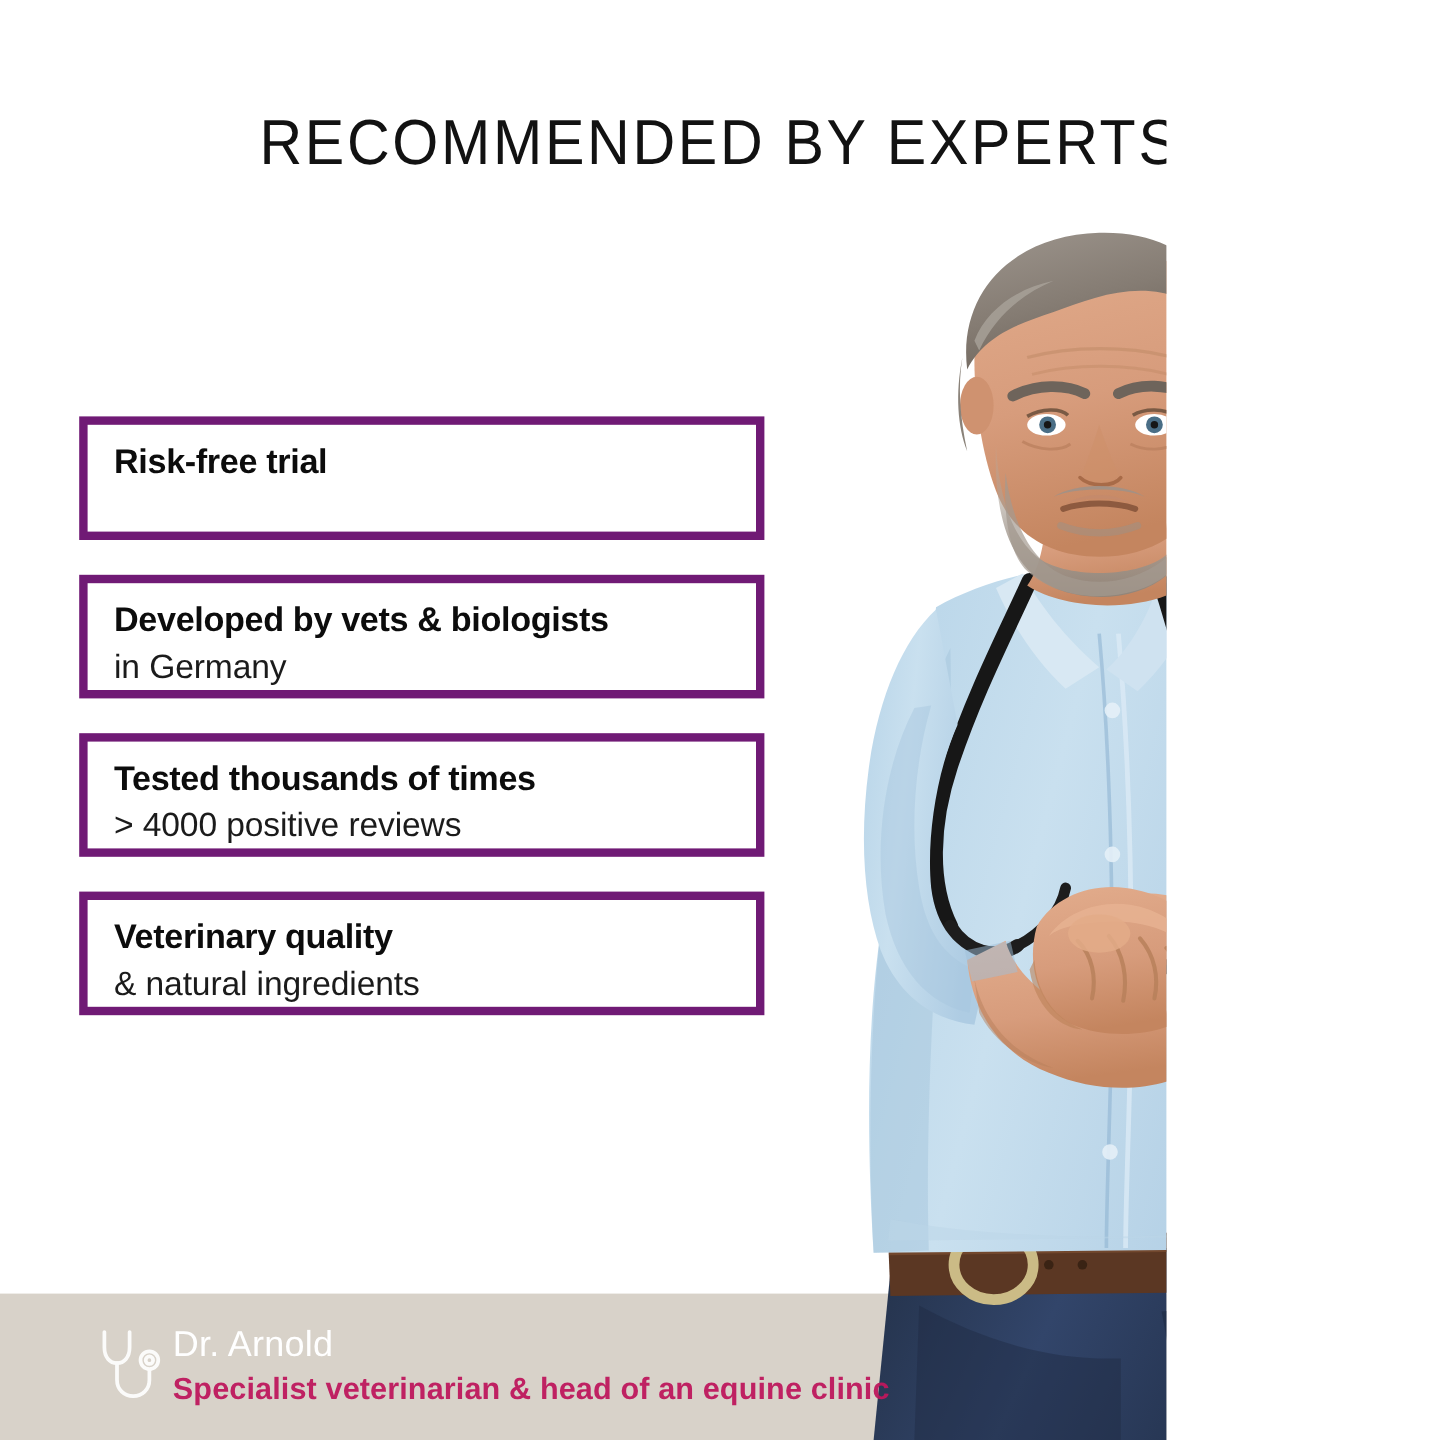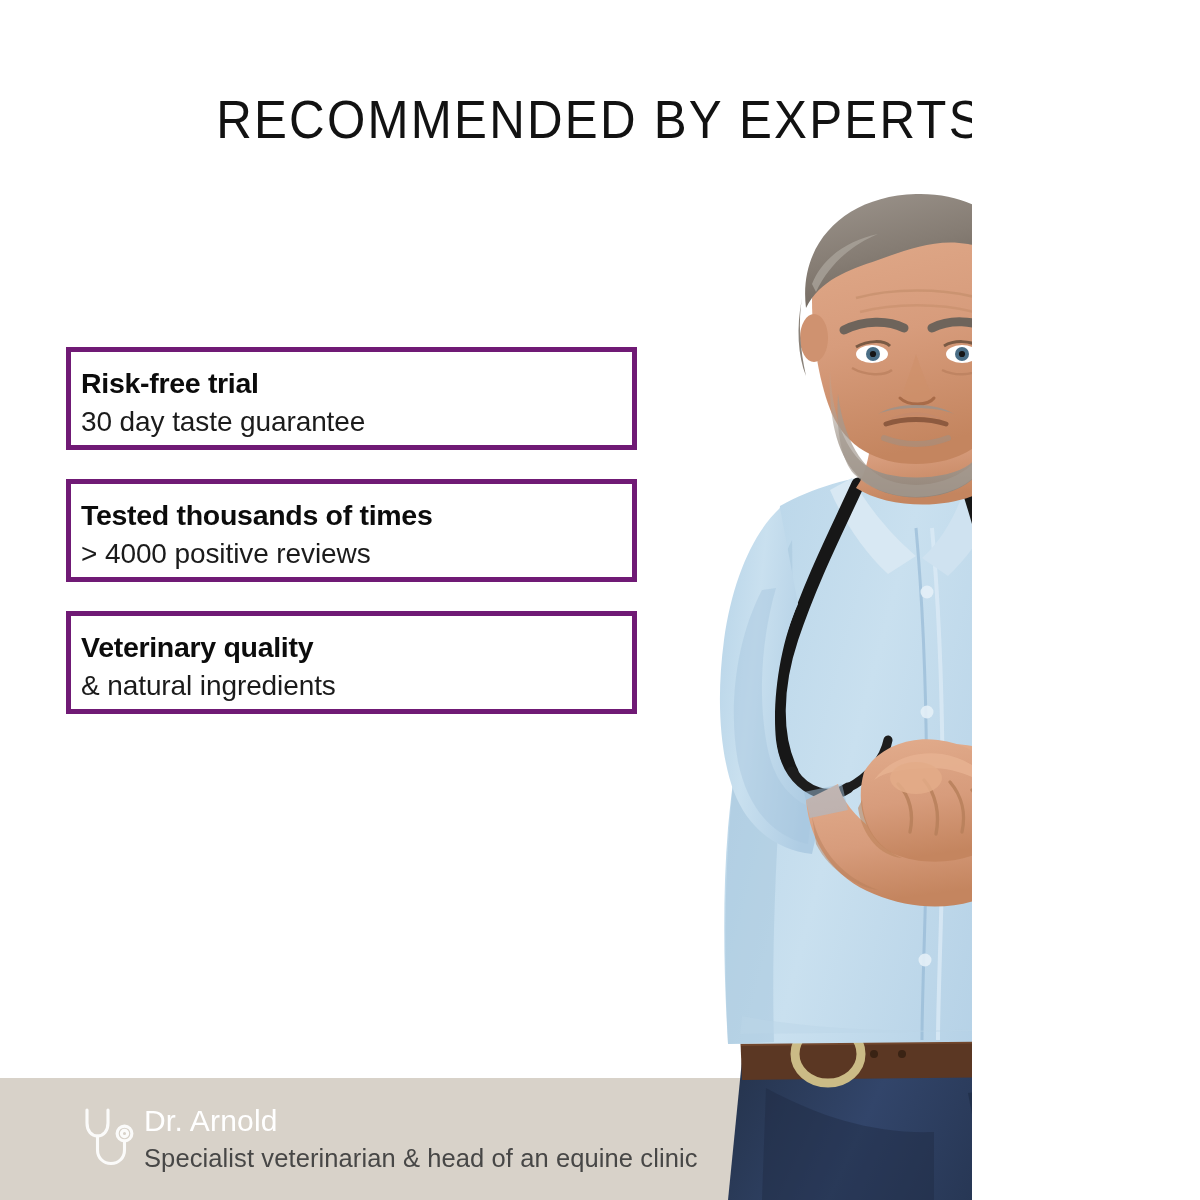--- a/index.html
+++ b/index.html
@@ -39,24 +39,24 @@
   #features {
     position: absolute;
     left: 66px;
     top: 347px;
     width: 571px;
   }
   .feature-box {
     box-sizing: border-box;
     width: 571px;
     height: 103px;
-    border: 5px solid #701a75;
+    border: 7px solid #701a75;
     background: #ffffff;
     margin-bottom: 29px;
-    padding: 14px 0 0 10px;
+    padding: 14px 0 0 22px;
     position: relative;
   }
   .feature-box:last-child { margin-bottom: 0; }
   .feature-title {
     font-family: "Liberation Sans", sans-serif;
     font-size: 28.5px;
     font-weight: 700;
     color: #0c0c0c;
     letter-spacing: -0.3px;
     line-height: 1.2;
@@ -103,22 +103,22 @@
     font-size: 30px;
     font-weight: 300;
     color: #ffffff;
     letter-spacing: 0.2px;
     line-height: 1.22;
     white-space: nowrap;
   }
   #credit-role {
     font-family: "Liberation Sans", sans-serif;
     font-size: 25.5px;
-    font-weight: 400;
-    color: #404040;
+    font-weight: 700;
+    color: #be185d;
     letter-spacing: 0.1px;
     line-height: 1.3;
     margin-top: 2px;
     white-space: nowrap;
     opacity: 0.95;
   }
 
   
   #portrait {
     position: absolute;
@@ -134,23 +134,26 @@
 <body>
 
 <div id="stage">
 
   <div id="headline">RECOMMENDED BY EXPERTS</div>
 
   <div id="features">
 
     <div class="feature-box">
       <div class="feature-title">Risk-free trial</div>
-      <div class="feature-sub">30 day taste guarantee</div>
     </div>
 
+    <div class="feature-box">
+      <div class="feature-title">Developed by vets &amp; biologists</div>
+      <div class="feature-sub">in Germany</div>
+    </div>
 
     <div class="feature-box">
       <div class="feature-title">Tested thousands of times</div>
       <div class="feature-sub">&gt; 4000 positive reviews</div>
     </div>
 
     <div class="feature-box">
       <div class="feature-title">Veterinary quality</div>
       <div class="feature-sub">&amp; natural ingredients</div>
     </div>

